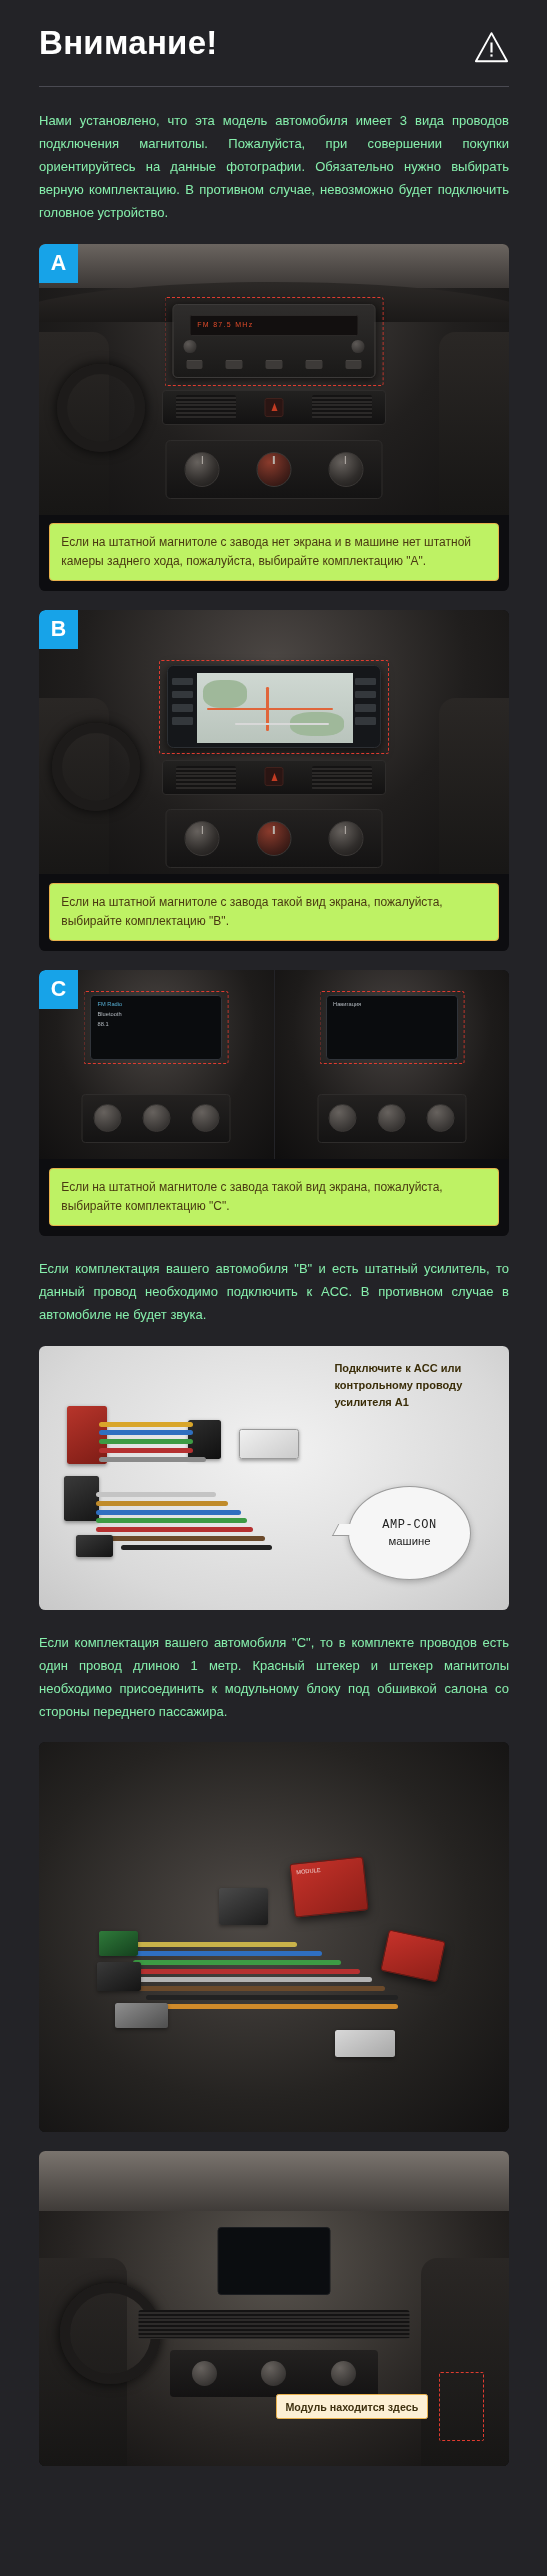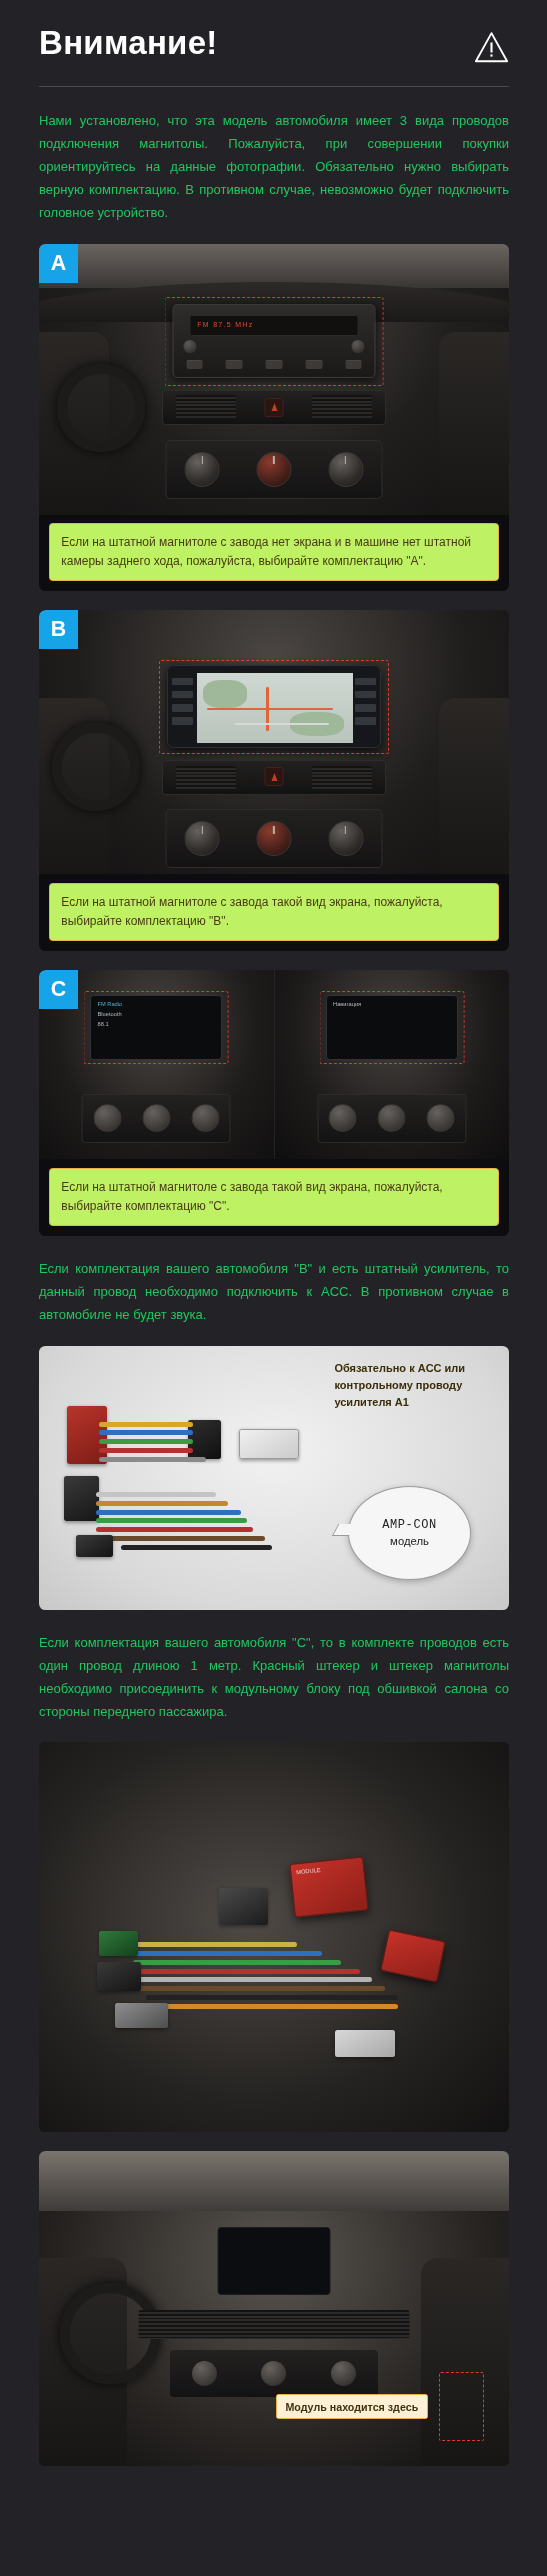--- a/index.html
+++ b/index.html
@@ -34,21 +34,21 @@
     flex: 0 0 35px;
     margin-top: 3.8px;
   }
   .divider {
     margin: 21.4px 39px 0 39px;
     height: 1.3px;
     background: #4a4a52;
   }
   
   .para {
-    color: #22c55e;
+    color: #86efac;
     font-size: 13px;
     line-height: 1.78;
     padding: 21.4px 39px 0 39px;
     text-align: justify;
   }
   
   .figure {
     margin: 19px 39px 0 39px;
     background: #0d0d10;
     border-radius: 6.3px;
@@ -454,24 +454,24 @@
       <div class="harness" style="left:60px;top:102px;width:94px;background:#b53030;"></div>
       <div class="harness" style="left:60px;top:111px;width:107px;background:#8a8a8a;"></div>
       <div class="harness" style="left:57px;top:146px;width:120px;background:#c4c4c4;"></div>
       <div class="harness" style="left:57px;top:155px;width:132px;background:#c08b2a;"></div>
       <div class="harness" style="left:57px;top:164px;width:145px;background:#2f6fc0;"></div>
       <div class="harness" style="left:57px;top:172px;width:151px;background:#3d9b44;"></div>
       <div class="harness" style="left:57px;top:181px;width:157px;background:#b53030;"></div>
       <div class="harness" style="left:69px;top:190px;width:157px;background:#6b4a2b;"></div>
       <div class="harness" style="left:82px;top:199px;width:151px;background:#222;"></div>
       <div class="plug" style="left:37px;top:189px;width:37px;height:22.7px;background:linear-gradient(150deg,#3a3a3a,#141414);"></div>
-      <div class="callout">Обязательно к ACC или контрольному проводу усилителя A1</div>
+      <div class="callout">Подключите к ACC или контрольному проводу усилителя A1</div>
       <div class="bubble">
         <div class="b1">AMP-CON</div>
-        <div class="b2">модель</div>
+        <div class="b2">машине</div>
       </div>
     </div>
   </div>
 
   <p class="para">Если комплектация вашего автомобиля "C", то в комплекте проводов есть один провод длиною 1 метр. Красный штекер и штекер магнитолы необходимо присоединить к модульному блоку под обшивкой салона со стороны переднего пассажира.</p>
 
   <div class="figure">
     <div class="photo modphoto">
       <div class="mod-box" style="left:253px;top:118px;transform:rotate(-6deg);">
         <div class="lbl">MODULE</div>

